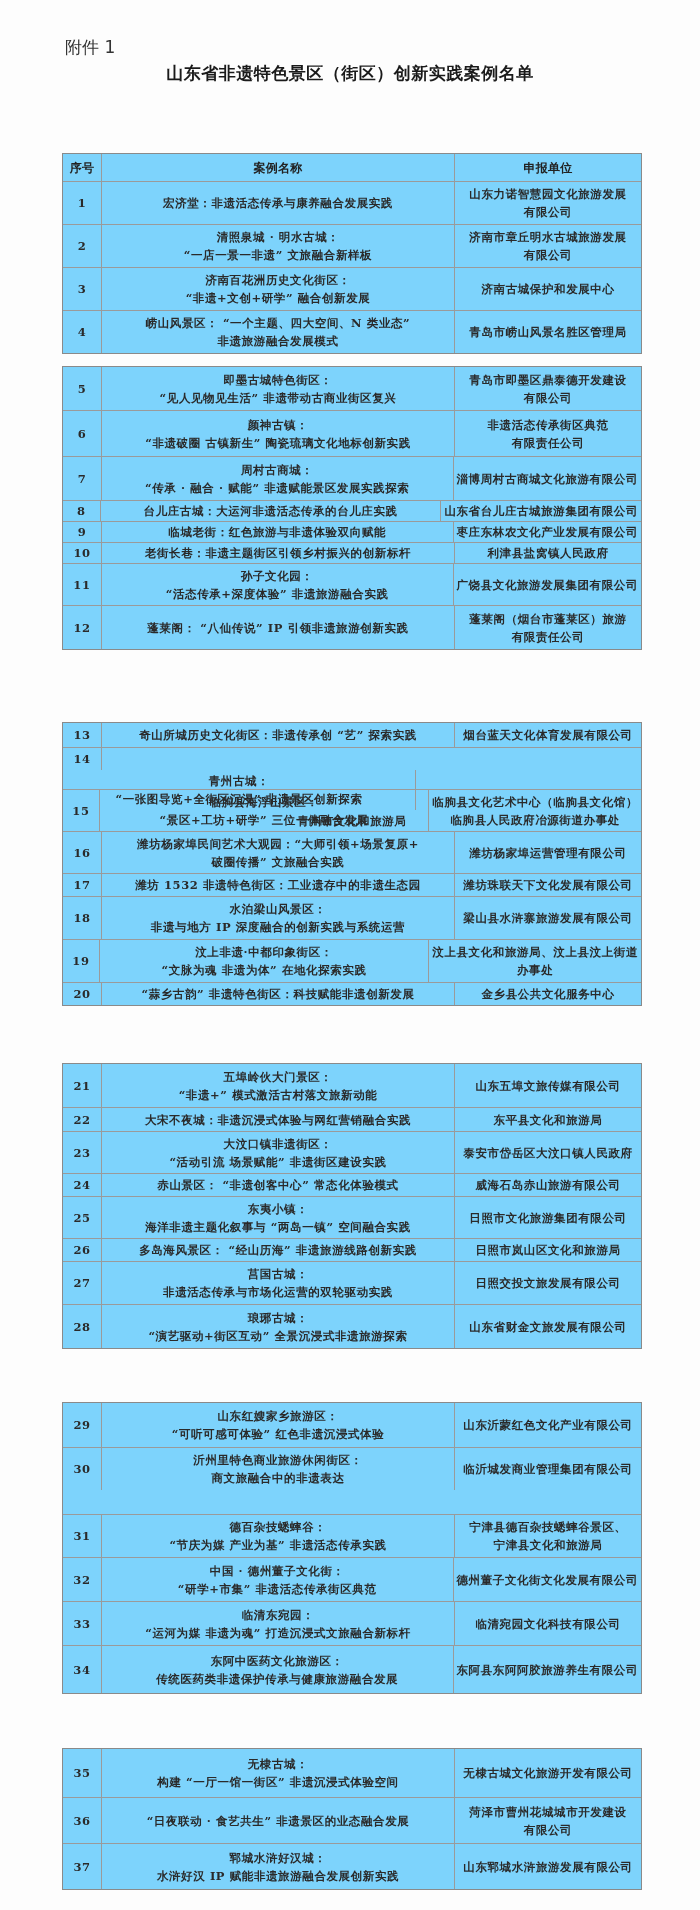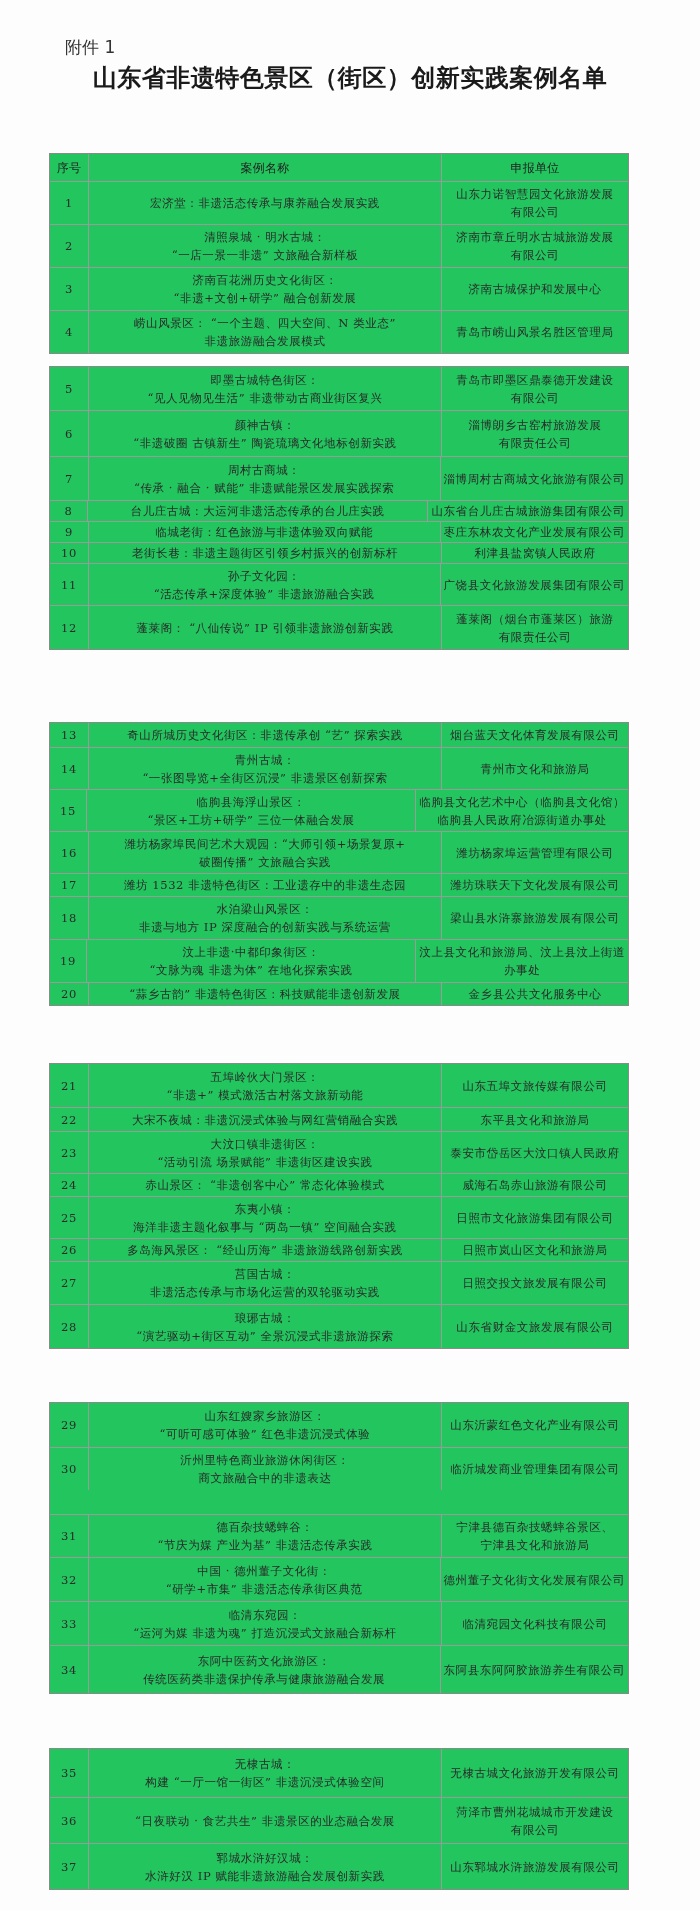--- a/index.html
+++ b/index.html
@@ -7,26 +7,26 @@
     width: 700px; height: 1910px; background: #fdfdfd; position: relative;
     font-family: "DejaVu Serif", "Liberation Serif", serif; color: #2a2a2a;
     overflow: hidden;
   }
   .attach {
     position: absolute; left: 65px; top: 36px; font-size: 17px;
     font-family: "DejaVu Sans", "Liberation Sans", sans-serif; color: #333;
   }
   .title {
     position: absolute; left: 0; width: 700px; top: 62px; text-align: center;
-    font-size: 24px; font-weight: bold; color: #1a1a1a; letter-spacing: 0.5px;
+    font-size: 17px; font-weight: bold; color: #1a1a1a; letter-spacing: 0.5px;
     font-family: "DejaVu Serif", "Liberation Serif", serif;
   }
   .block {
-    position: absolute; left: 49px; width: 580px;
-    border: 1px solid #8a8a8a; box-sizing: border-box; background: #22c55e;
+    position: absolute; left: 62px; width: 580px;
+    border: 1px solid #8a8a8a; box-sizing: border-box; background: #7dd3fc; font-weight: bold;
   }
   .row { display: flex; border-top: 1px solid #9a9a9a; box-sizing: border-box; }
   .row:first-child { border-top: none; }
   .cell {
     display: flex; flex-direction: column; align-items: center; justify-content: center;
     text-align: center; font-size: 11.5px; line-height: 18px; box-sizing: border-box;
     padding: 2px 3px; letter-spacing: 0.6px;
   }
   .c-seq { width: 39px; border-right: 1px solid #9a9a9a; font-size: 11.5px; }
   .c-name { width: 353px; border-right: 1px solid #9a9a9a; }
@@ -103,21 +103,21 @@
         <span class="line">有限公司</span>
       </div>
     </div>
     <div class="row" style="height: 46px;">
       <div class="cell c-seq">6</div>
       <div class="cell c-name">
         <span class="line">颜神古镇：</span>
         <span class="line">“非遗破圈 古镇新生” 陶瓷琉璃文化地标创新实践</span>
       </div>
       <div class="cell c-unit">
-        <span class="line">淄博朗乡古窑村旅游发展</span>
+        <span class="line">非遗活态传承街区典范</span>
         <span class="line">有限责任公司</span>
       </div>
     </div>
     <div class="row" style="height: 44px;">
       <div class="cell c-seq">7</div>
       <div class="cell c-name">
         <span class="line">周村古商城：</span>
         <span class="line">“传承 · 融合 · 赋能” 非遗赋能景区发展实践探索</span>
       </div>
       <div class="cell c-unit">
@@ -175,21 +175,21 @@
 <div class="block" style="top:722px;">
     <div class="row" style="height: 24px;">
       <div class="cell c-seq">13</div>
       <div class="cell c-name">
         <span class="line">奇山所城历史文化街区：非遗传承创 “艺” 探索实践</span>
       </div>
       <div class="cell c-unit">
         <span class="line">烟台蓝天文化体育发展有限公司</span>
       </div>
     </div>
-    <div class="row" style="height: 42px;">
+    <div class="row" style="height: 42px; flex-direction: column;">
       <div class="cell c-seq">14</div>
       <div class="cell c-name">
         <span class="line">青州古城：</span>
         <span class="line">“一张图导览+全街区沉浸” 非遗景区创新探索</span>
       </div>
       <div class="cell c-unit">
         <span class="line">青州市文化和旅游局</span>
       </div>
     </div>
     <div class="row" style="height: 42px;">

